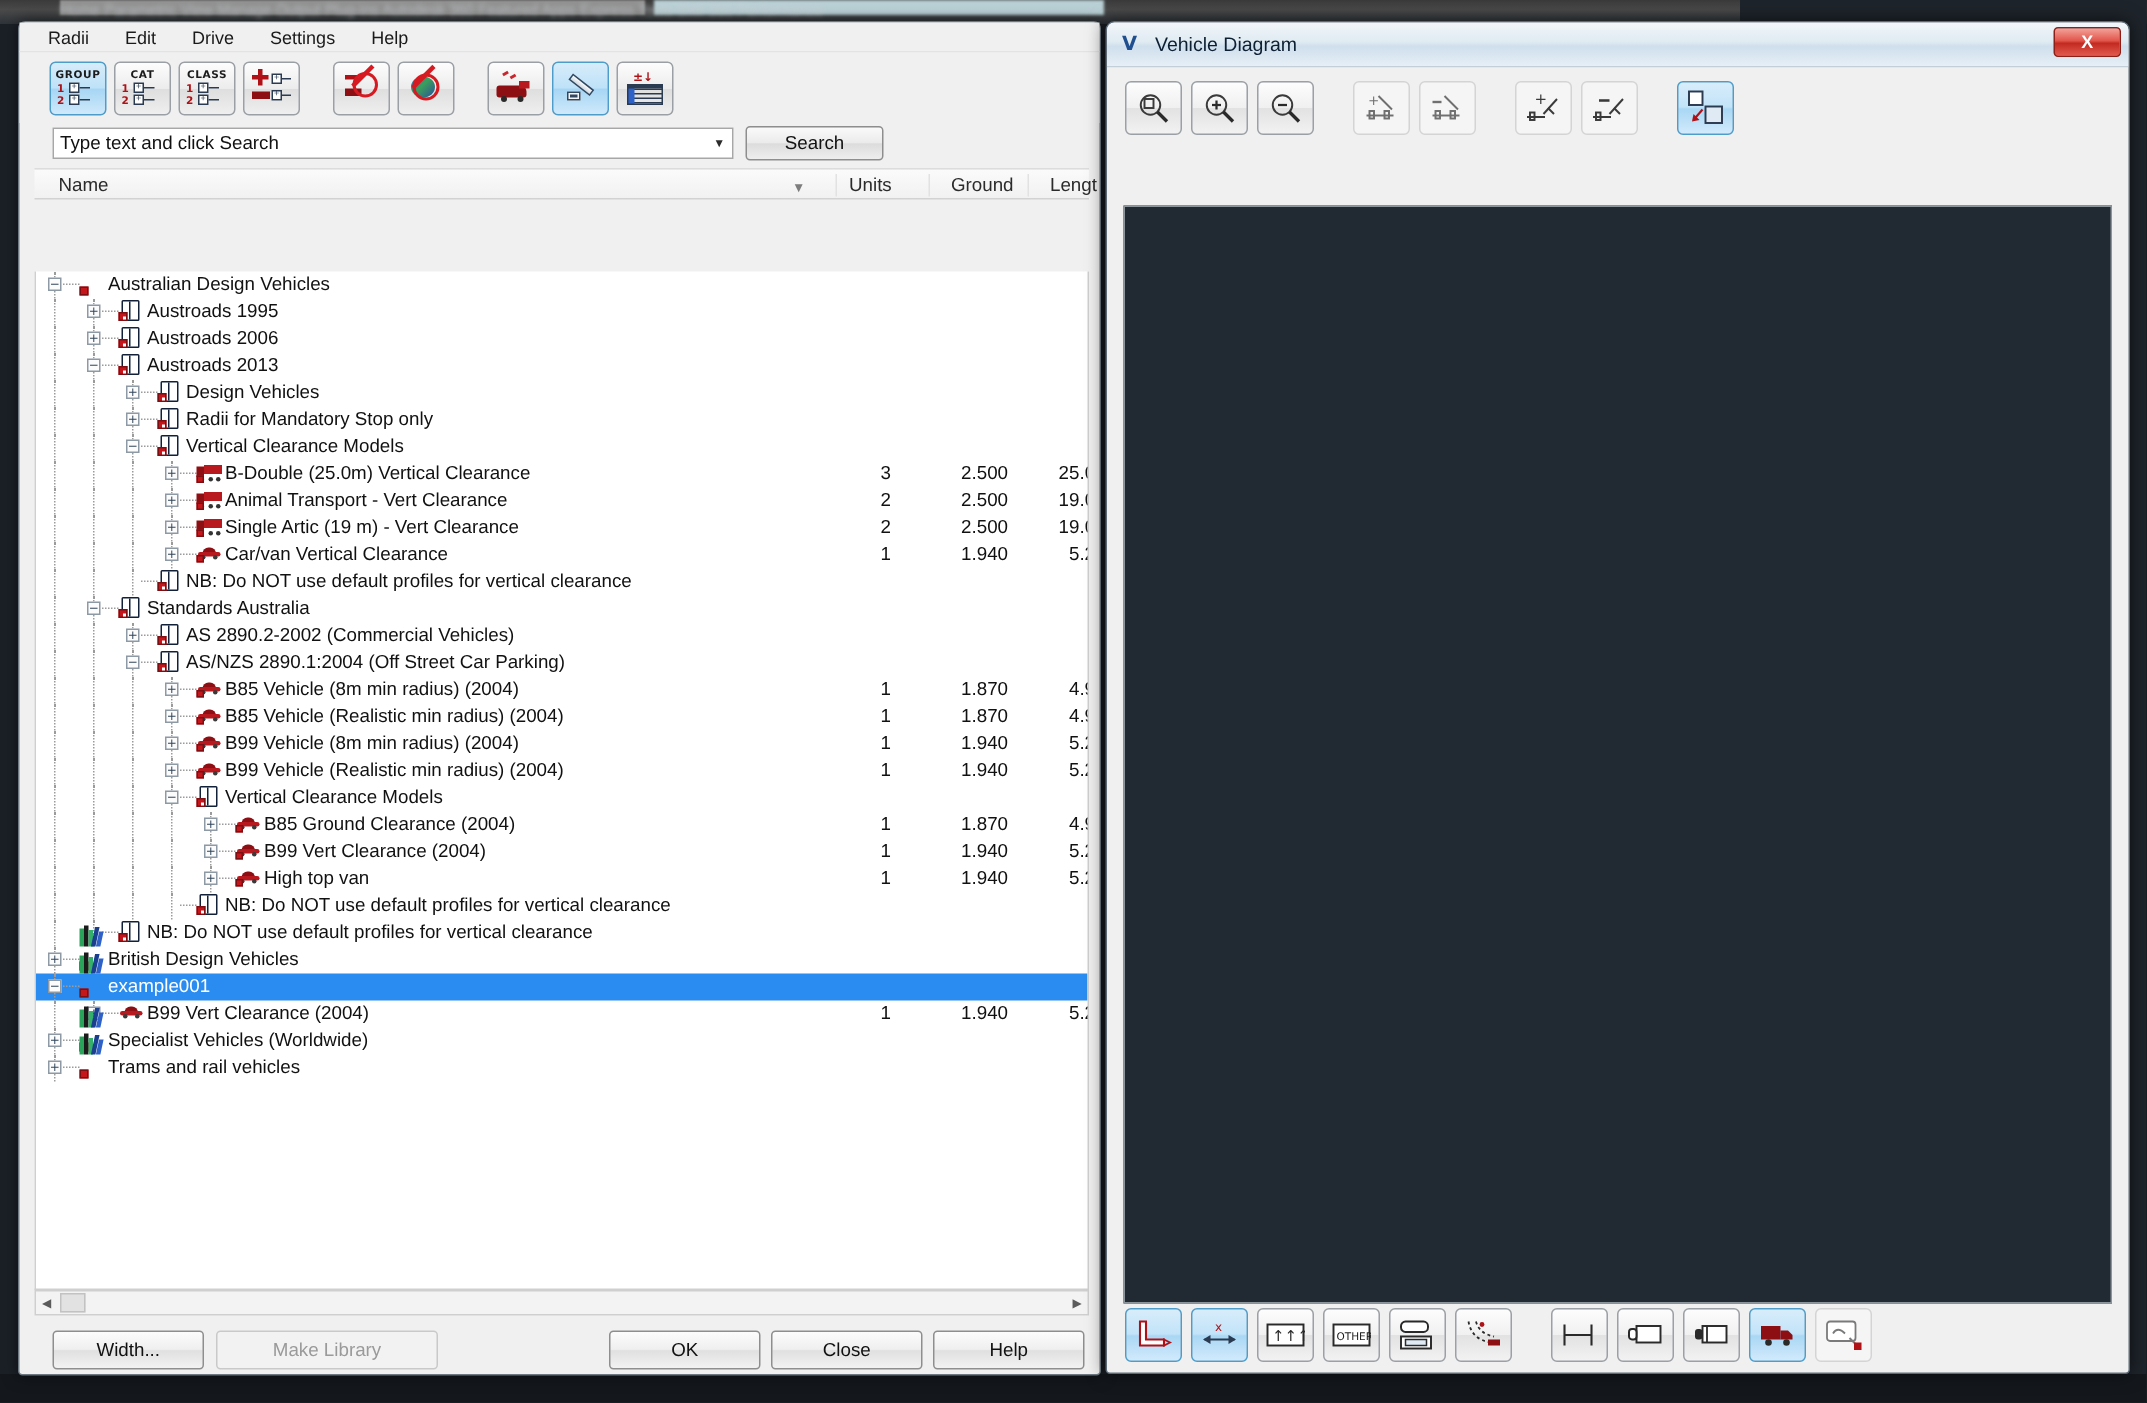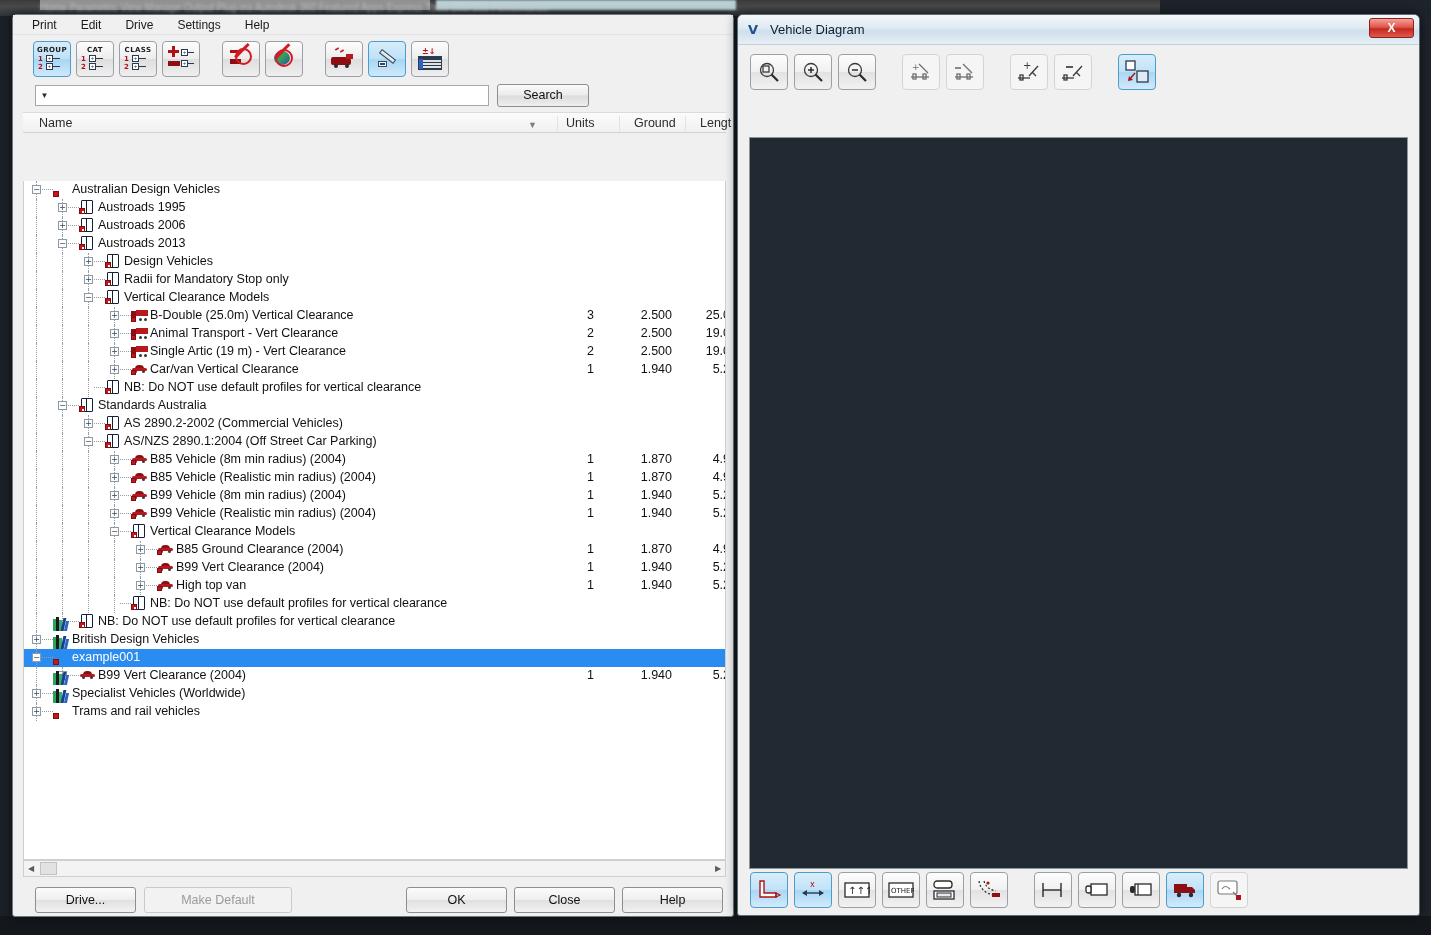--- a/index.html
+++ b/index.html
@@ -245,21 +245,21 @@
   <div id="desk-right">
     <div class="panelghost"></div>
   </div>
   <div id="desk-bottom"></div>
 </div>
 
 <div id="vle">
 
 
   <div class="menubar" id="menubar">
-      <span class="mi">Print</span>
+      <span class="mi">Radii</span>
       <span class="mi">Edit</span>
       <span class="mi">Drive</span>
       <span class="mi">Settings</span>
       <span class="mi">Help</span>
     </div>
 
   <div class="toolbar" id="toolbar">
       <div class="tbtn on">
         <div style="position: relative; width: 32px; height: 28px;">
           <div style="position: absolute; left: 0px; top: 1px; width: 32px; text-align: center; font-size: 7px; font-weight: bold; letter-spacing: 0.4px; color: rgb(27, 27, 27); font-family: &quot;DejaVu Sans&quot;, sans-serif;">GROUP</div>
@@ -347,20 +347,21 @@
           <div style="position:absolute;left:2px;top:18px;width:24px;height:2px;border-top:1px solid #2a3a50;"></div>
           <div style="position:absolute;left:2px;top:21px;width:24px;height:2px;border-top:1px solid #2a3a50;"></div>
           <div style="position:absolute;left:2px;top:11px;width:5px;height:12px;background:#2f62c8;"></div>
           <div style="position:absolute;left:2px;top:11px;width:24px;height:12px;border:1px solid #2a3a50;box-sizing:border-box;"></div>
         </div>
       </div>
     </div>
 
   <div class="searchrow">
     <div id="searchbox">
+      <span class="txt" title="Type text and click Search">Type text and click Search</span>
       <span class="arrow">▼</span>
     </div>
     <div id="searchbtn">Search</div>
   </div>
 
   <div id="treehdr">
     <span class="h" style="left:16px;">Name</span>
     <span class="sortmark">▼</span>
     <span class="h" style="left:543px;">Units</span>
     <span class="h" style="left:611px;">Ground</span>
@@ -404,22 +405,22 @@
     </div>
 
   <div id="hscroll">
     <span class="ar">◀</span>
     <span class="thumb"></span>
     <span class="track"></span>
     <span class="ar">▶</span>
   </div>
 
   <div id="vbtns">
-      <div class="wbtn" style="left: 22px; width: 101px;">Drive...</div>
-      <div class="wbtn disabled" style="left: 131px; width: 148px;">Make Default</div>
+      <div class="wbtn" style="left: 22px; width: 101px;">Width...</div>
+      <div class="wbtn disabled" style="left: 131px; width: 148px;">Make Library</div>
       <div class="wbtn" style="left: 393px; width: 101px;">OK</div>
       <div class="wbtn" style="left: 501px; width: 101px;">Close</div>
       <div class="wbtn" style="left: 609px; width: 101px;">Help</div>
     </div>
 </div>
 
 <div id="vd">
   <div class="vtitle">
     <span class="vicon">
         <span class="v">V</span>

